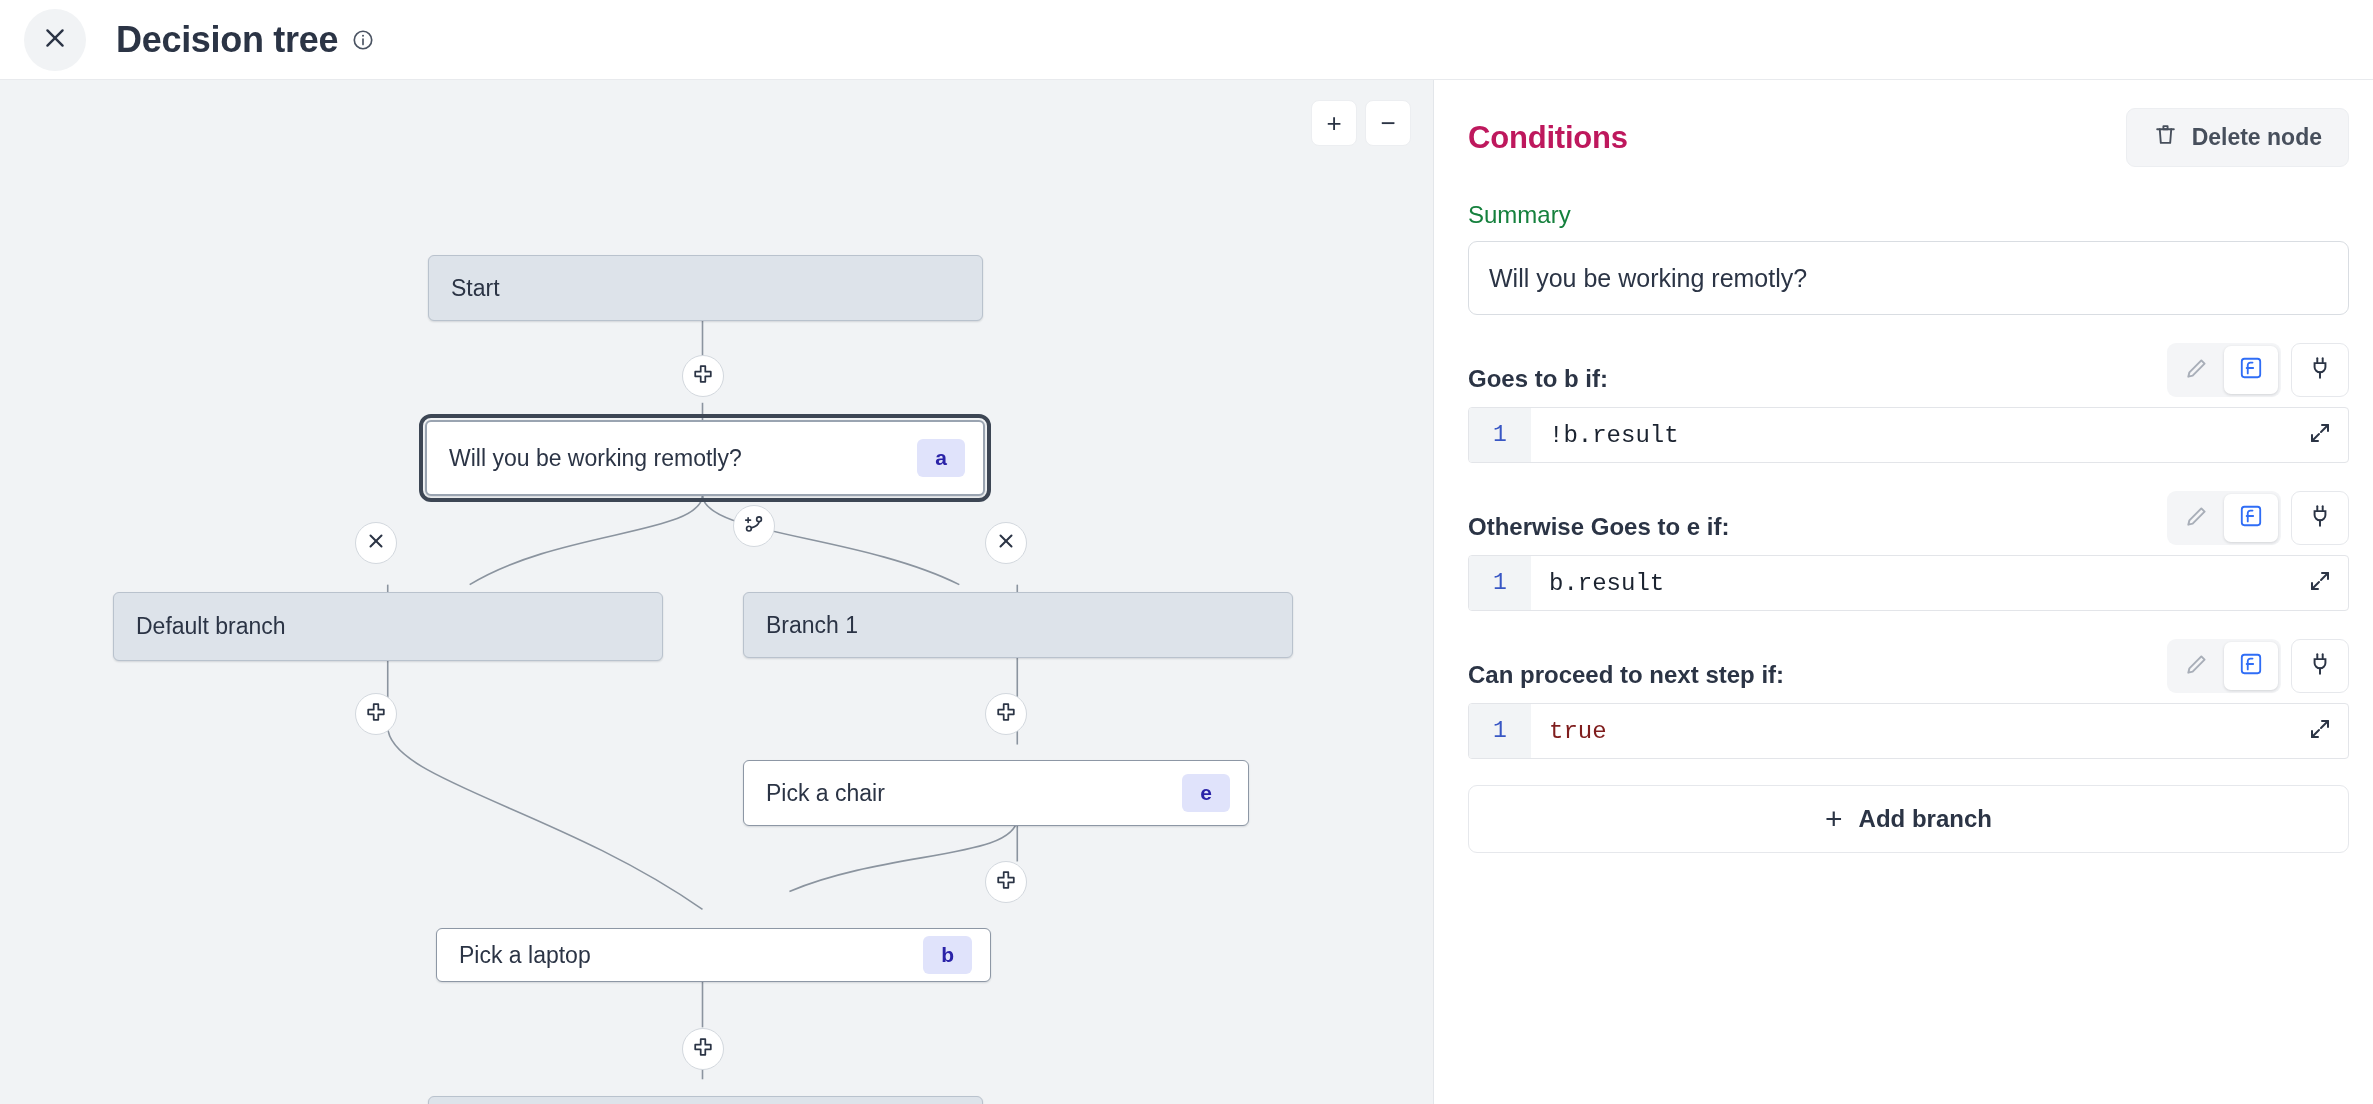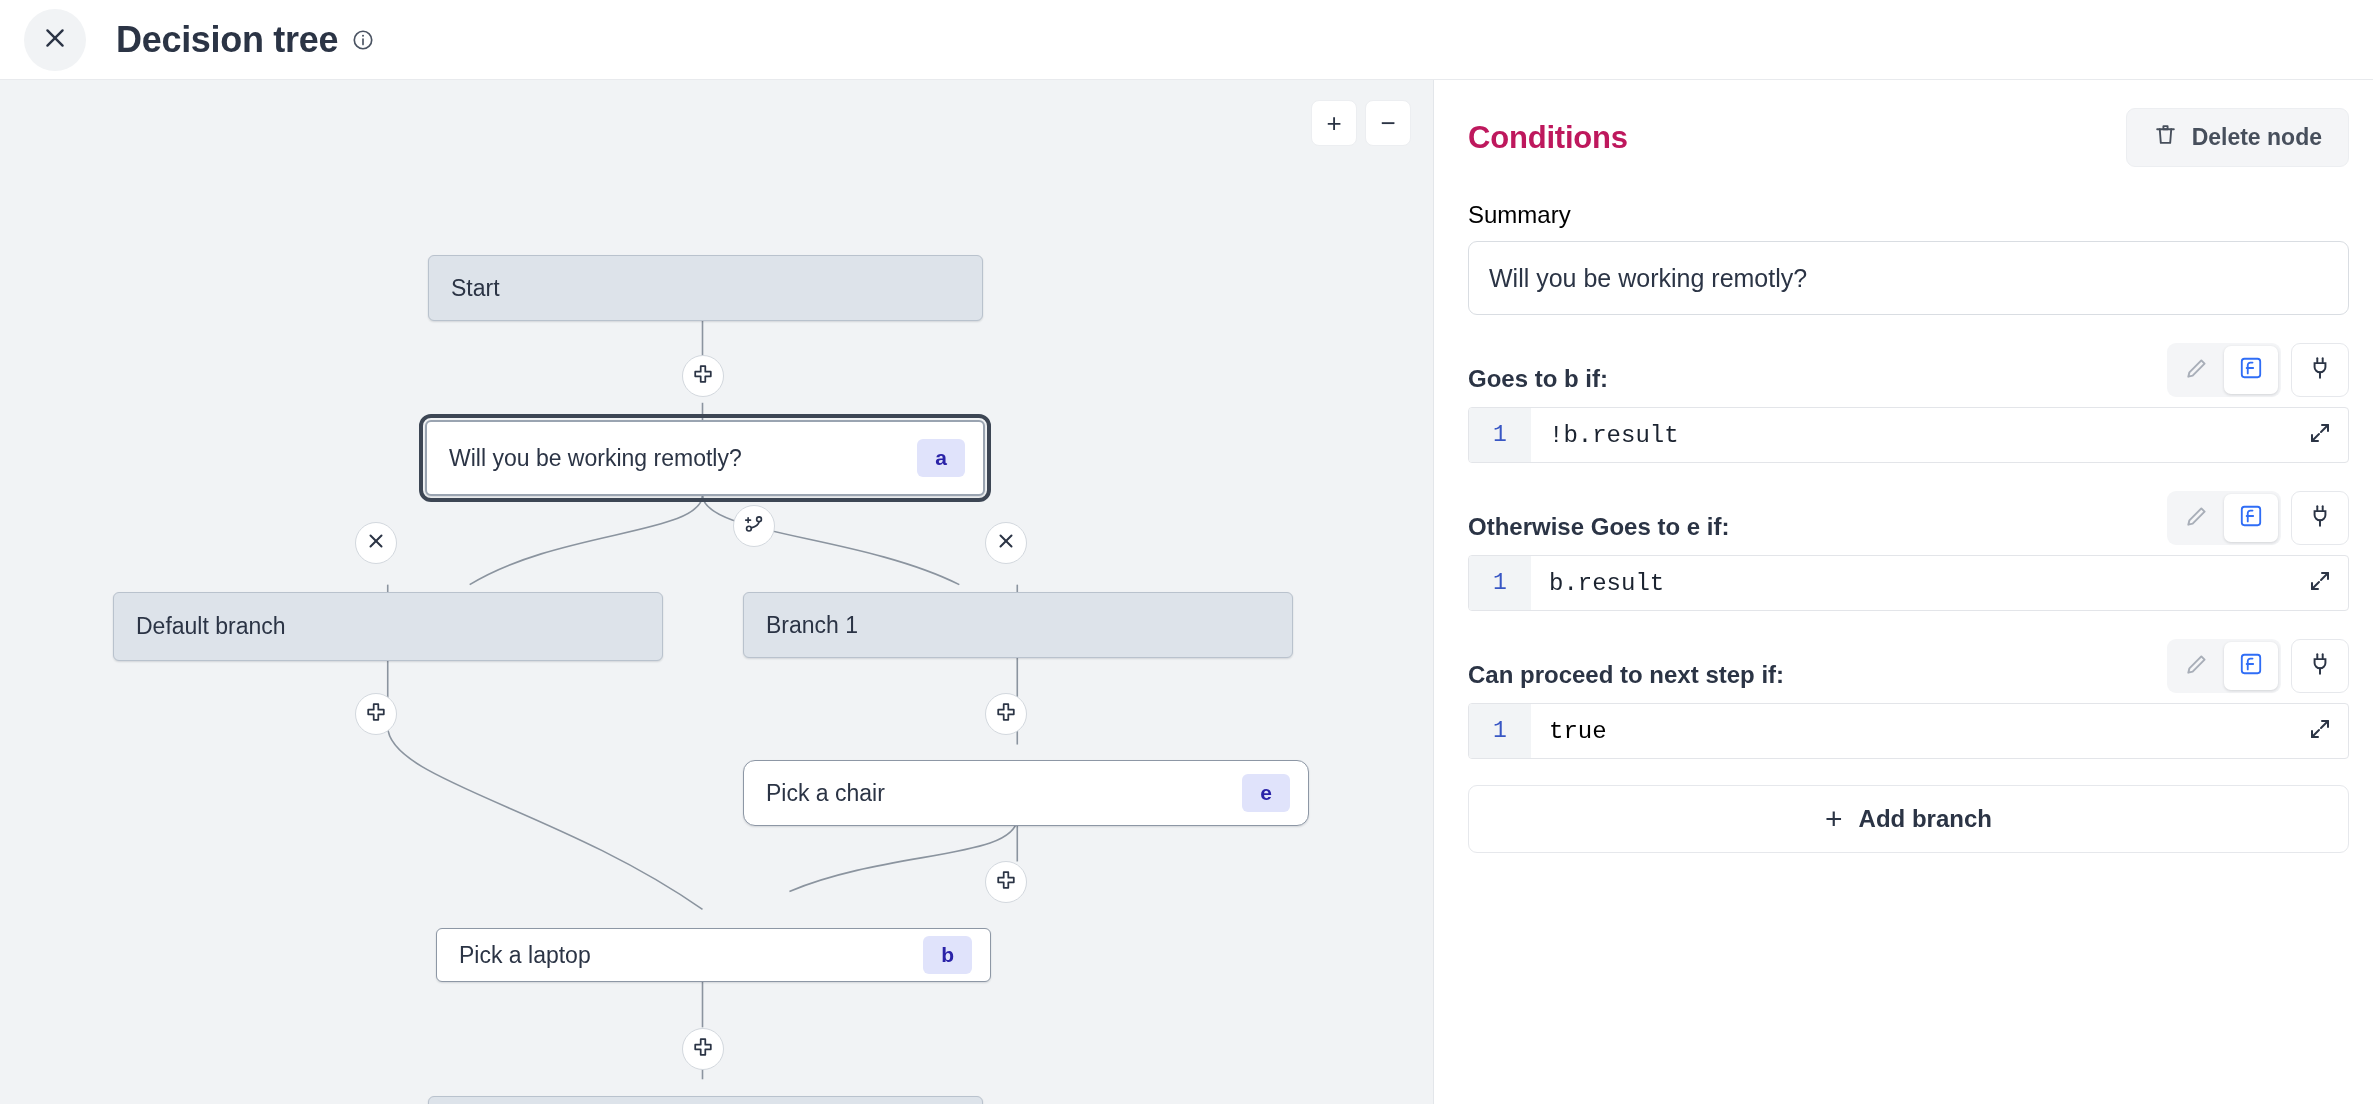--- a/index.html
+++ b/index.html
@@ -164,21 +164,21 @@
     padding: 13px 26px;
     font-size: 23px;
     font-weight: bold;
     color: #474f5c;
     cursor: pointer;
   }
   .delete-btn svg { width: 25px; height: 25px; }
 
   .field-label {
     font-size: 24px;
-    color: #000000;
+    color: #15803d;
     margin-bottom: 12px;
     margin-top: 29px;
   }
   .summary-input {
     width: 100%;
     height: 74px;
     border: 1px solid #d9dde2;
     border-radius: 9px;
     padding: 0 20px;
     font-size: 25px;
@@ -252,21 +252,21 @@
   .code-line {
     flex: 1;
     display: flex;
     align-items: center;
     padding-left: 18px;
     font-family: "Liberation Mono", monospace;
     font-size: 24px;
     color: #1b2330;
     white-space: pre;
   }
-  .code-line.keyword { color: #000000; }
+  .code-line.keyword { color: #7f1d1d; }
   .expand-btn {
     position: absolute;
     right: 4px; top: 4px;
     width: 48px; height: 46px;
     background: #ffffff;
     display: flex; align-items: center; justify-content: center;
     cursor: pointer;
   }
   .expand-btn svg { width: 24px; height: 24px; }
 
@@ -346,21 +346,21 @@
     </div>
 
     <div class="node branchbox" style="left:113px; top:512px; width:550px; height:69px;">
       <span class="node-label">Default branch</span>
     </div>
 
     <div class="node branchbox" style="left:743px; top:512px; width:550px; height:66px;">
       <span class="node-label">Branch 1</span>
     </div>
 
-    <div class="node plain" style="left:743px; top:680px; width:566px; height:66px;border-radius:12px;">
+    <div class="node plain" style="left:743px; top:680px; width:506px; height:66px;">
       <span class="node-label">Pick a chair</span>
       <span class="badge">e</span>
     </div>
 
     <div class="node plain" style="left:428px; top:848px; width:555px; height:54px;margin-left:8px;">
       <span class="node-label">Pick a laptop</span>
       <span class="badge">b</span>
     </div>
 
     <div class="node terminal" style="left:428px; top:1016px; width:555px; height:66px;">

